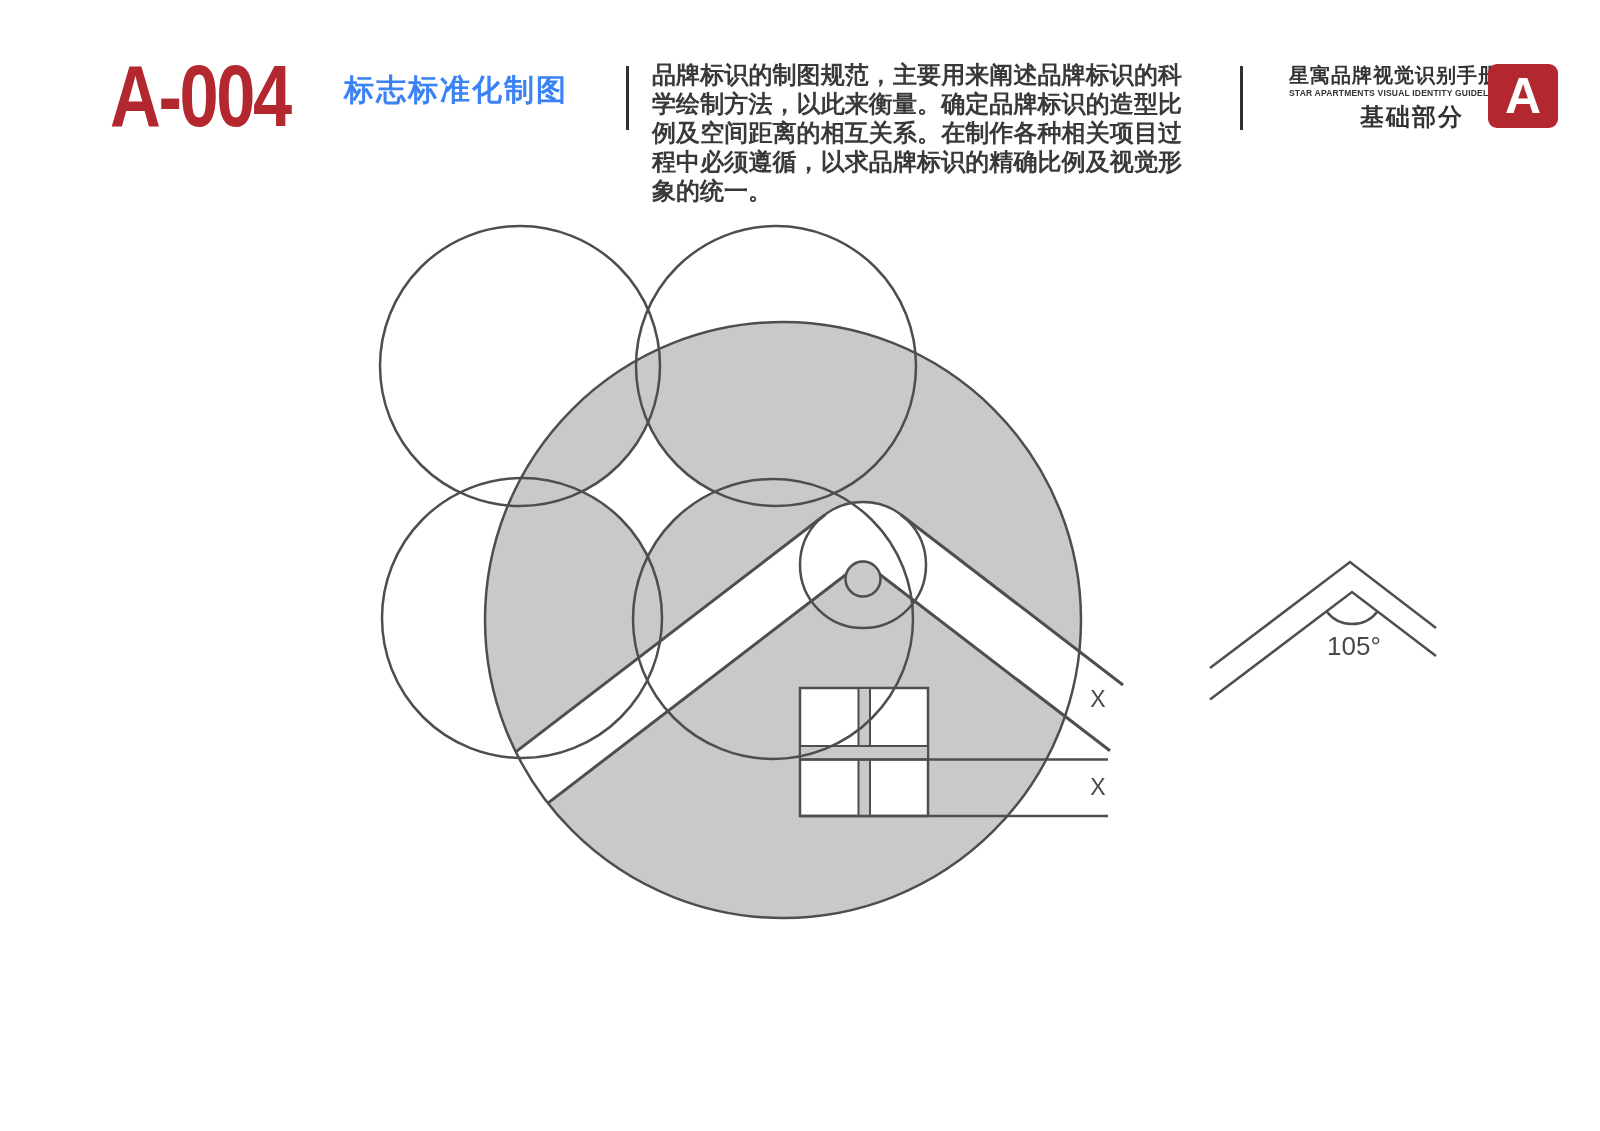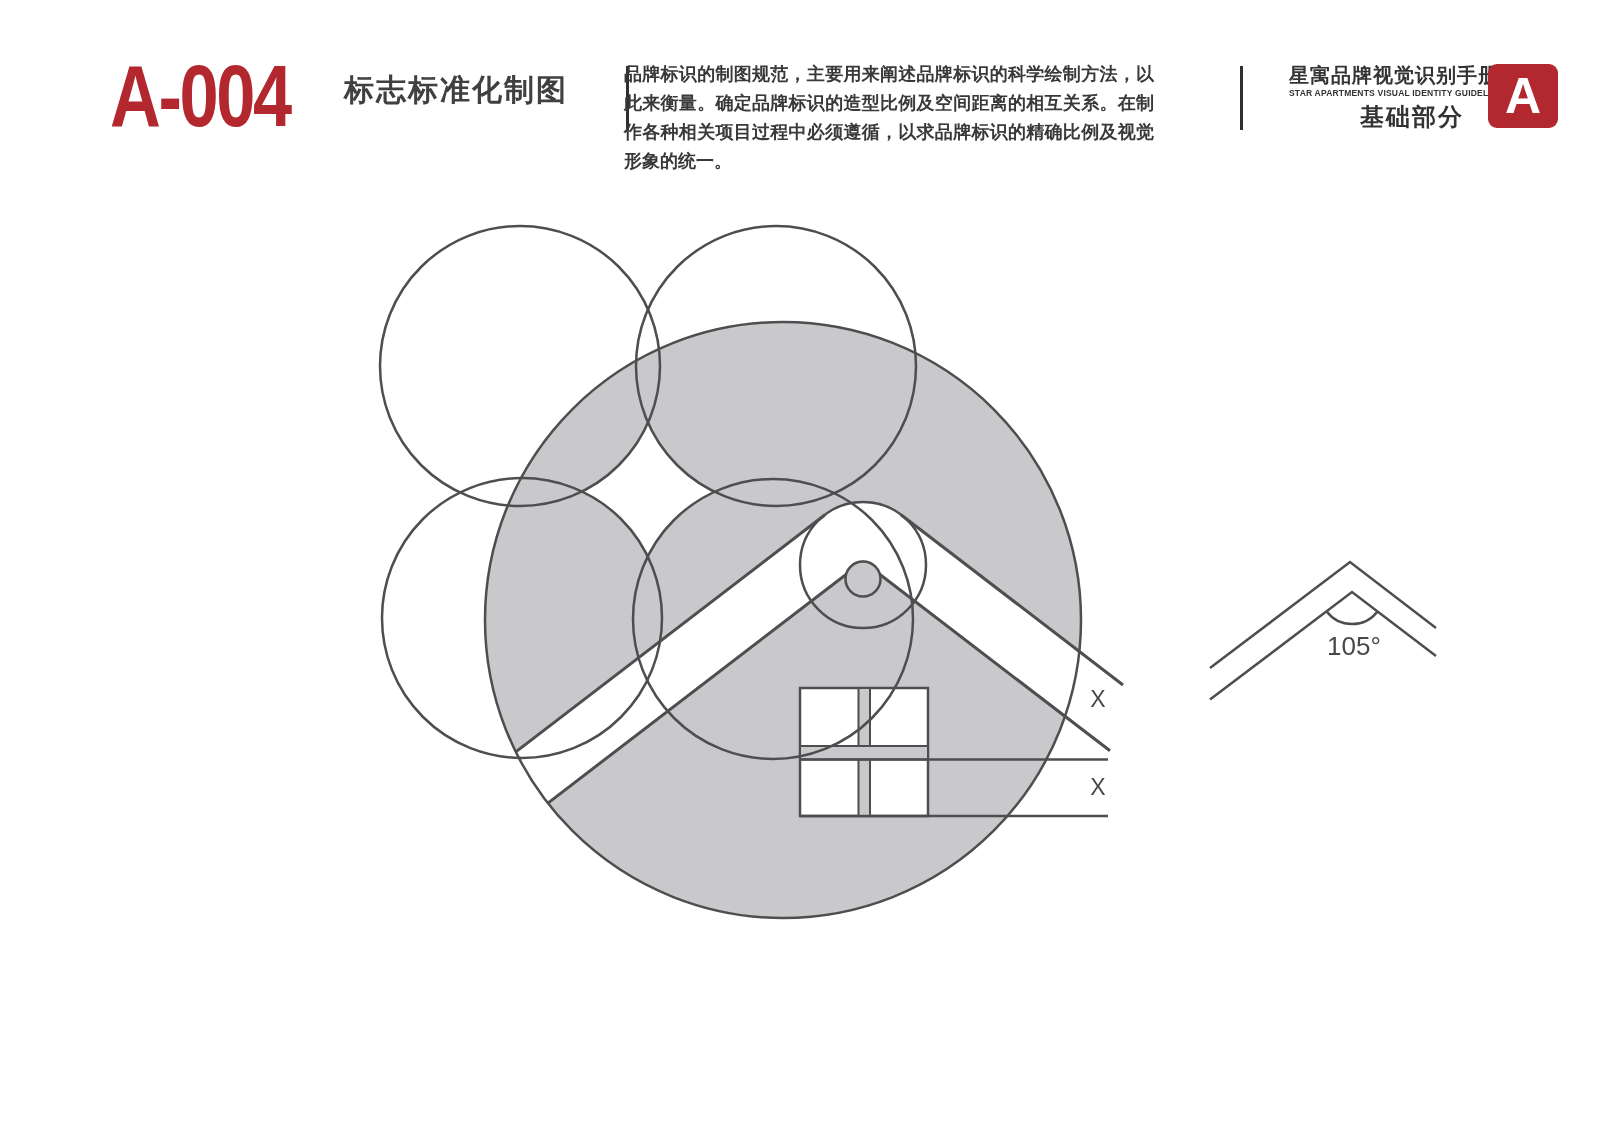--- a/index.html
+++ b/index.html
@@ -2,25 +2,25 @@
 <html><head>
 <meta charset="utf-8">
 <style>
   html,body{margin:0;padding:0;background:#ffffff;}
   .page{position:relative;width:1600px;height:1131px;background:#ffffff;overflow:hidden;
         font-family:"Liberation Sans","DejaVu Sans",sans-serif;color:#373739;}
   .diagram-svg{position:absolute;left:0;top:0;z-index:1;}
   .header{position:absolute;left:0;top:0;width:1356px;height:160px;z-index:2;margin-left:26px;}
   .code{position:absolute;left:84px;top:52px;font-size:88px;line-height:1;font-weight:700;
         color:#b3282f;letter-spacing:-3px;transform:scaleX(0.80);transform-origin:0 0;white-space:nowrap;}
-  .title-zh{position:absolute;left:318px;top:70px;font-size:30px;font-weight:700;letter-spacing:2px;color:#404040;}
+  .title-zh{position:absolute;left:318px;top:70px;font-size:30px;font-weight:700;letter-spacing:2px;color:#3b82f6;}
   .vdiv{position:absolute;width:3px;height:64px;top:66px;background:#2f2f31;}
   .vdiv1{left:600px;}
   .vdiv2{left:1214px;}
-  .para{position:absolute;left:598px;top:60px;width:530px;font-size:18px;line-height:29px;
+  .para{position:absolute;left:626px;top:60px;width:530px;font-size:24px;line-height:29px;
         font-weight:700;color:#39393b;text-align:justify;}
   .brand-zh{position:absolute;left:1263px;top:62px;width:178px;font-size:20px;font-weight:700;
         letter-spacing:1px;color:#333335;white-space:nowrap;}
   .brand-en{position:absolute;left:1263px;top:88px;width:178px;font-size:8.5px;font-weight:700;
         letter-spacing:0.2px;color:#333335;white-space:nowrap;}
   .section-label{position:absolute;left:1263px;top:101px;width:175px;text-align:right;font-size:24px;
         font-weight:700;letter-spacing:2px;color:#333335;}
   .badge{position:absolute;left:1462px;top:64px;width:70px;height:64px;border-radius:9px;
         background:#b3282f;display:flex;align-items:center;justify-content:center;}
   .badge span{color:#ffffff;font-size:50px;font-weight:700;line-height:1;}

